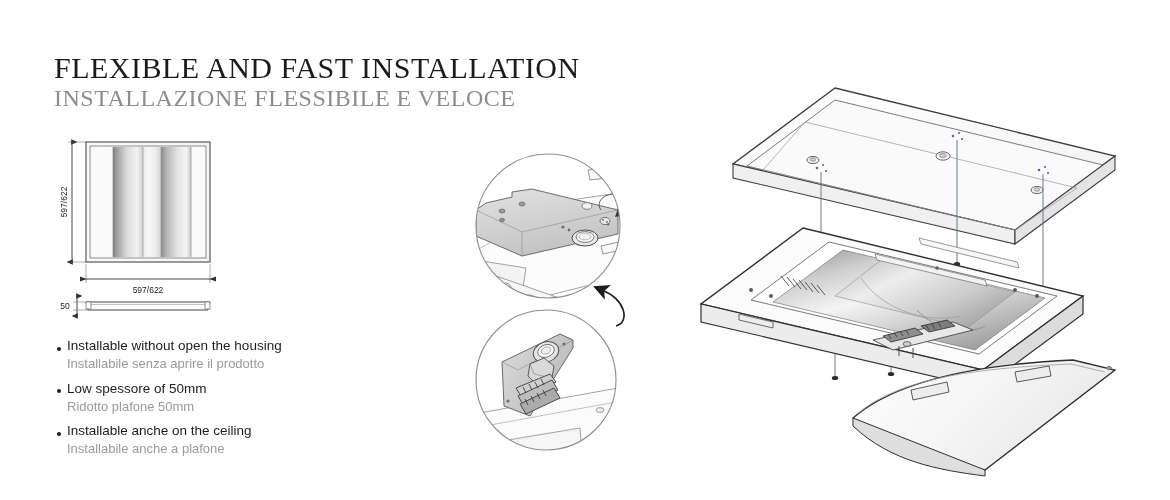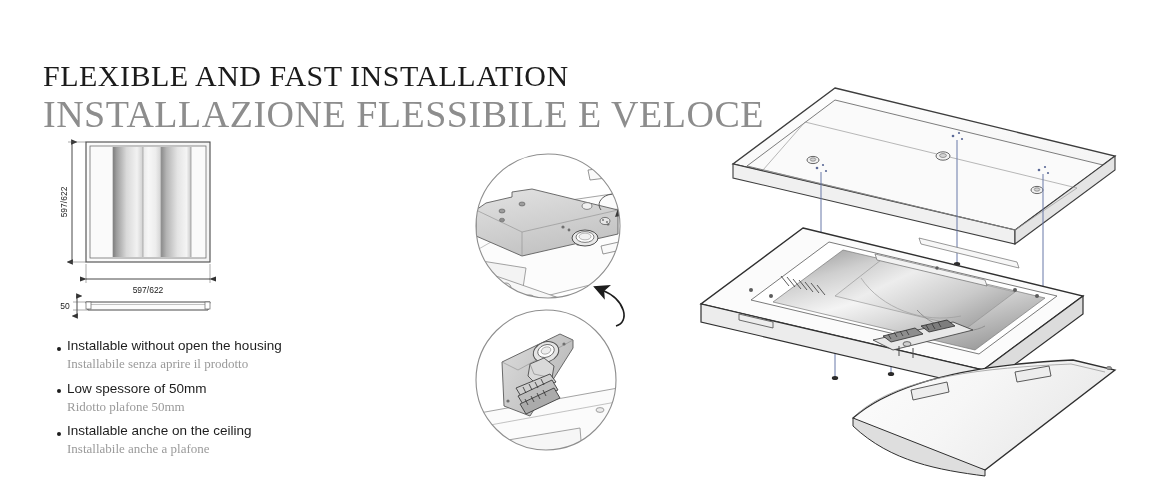--- a/index.html
+++ b/index.html
@@ -4,29 +4,29 @@
 <style>
   html,body{margin:0;padding:0;}
   body{
     width:1170px;height:500px;background:#ffffff;
     font-family:"Liberation Sans",sans-serif;
     overflow:hidden;position:relative;
   }
   .page{position:relative;width:1170px;height:500px;}
 
   
-  .titles{position:absolute;left:43px;top:52px;margin-top:8px;}
+  .titles{position:absolute;left:54px;top:52px;}
   .title-en{
     font-family:"Liberation Serif",serif;
     font-size:30px;letter-spacing:.5px;color:#1b1b1b;
     line-height:1.05;white-space:nowrap;font-weight:400;
   }
   .title-it{
     font-family:"Liberation Serif",serif;
-    font-size:38px;letter-spacing:.5px;color:#8d8d8d;
+    font-size:24px;letter-spacing:.5px;color:#8d8d8d;
     line-height:1.18;white-space:nowrap;font-weight:400;
   }
 
   
   .dims{position:absolute;left:52px;top:134px;width:240px;height:190px;}
   .dims svg{display:block;}
 
   
   .bullets{position:absolute;left:55px;top:336px;width:330px;}
   .b-row{margin-bottom:2px;}
@@ -34,21 +34,20 @@
     font-size:13.5px;color:#1d1d1d;line-height:1.42;
     display:flex;align-items:center;
   }
   .b-dot{
     display:inline-block;width:4px;height:4px;border-radius:50%;
     background:#1d1d1d;margin:6px 6px 0 2px;flex:none;
   }
   .b-it{
     font-size:13px;color:#9a9a9a;line-height:1.42;padding-left:12px;
     margin-bottom:5px;
-    font-family:Liberation Serif, serif;
   }
 
   
   .callouts{position:absolute;left:468px;top:148px;width:190px;height:320px;}
   .callouts svg{display:block;}
 
   
   .exploded{position:absolute;left:685px;top:78px;width:440px;height:400px;}
   .exploded svg{display:block;}
 </style>

